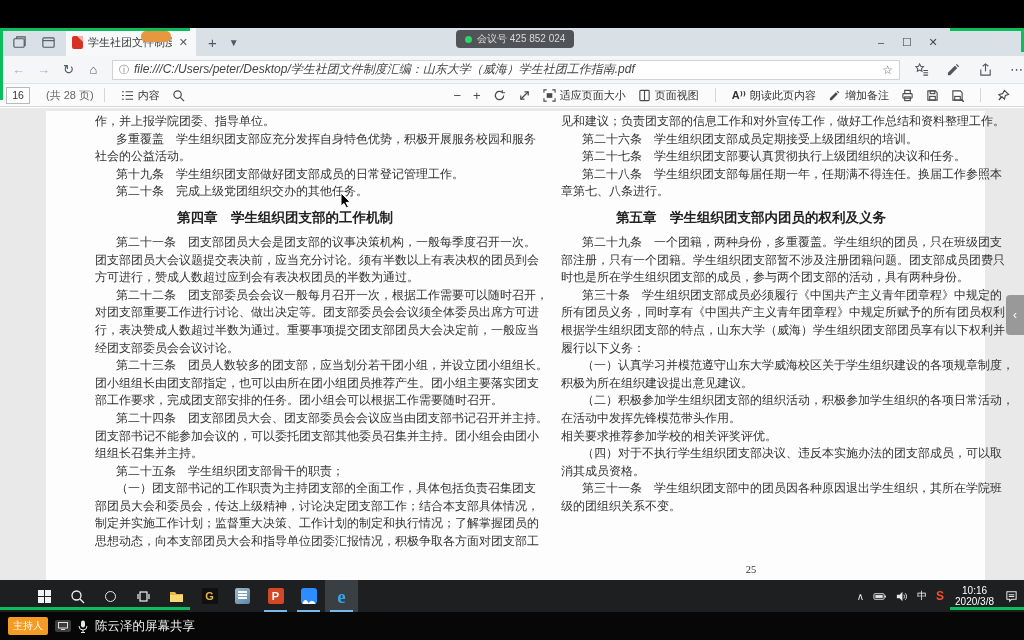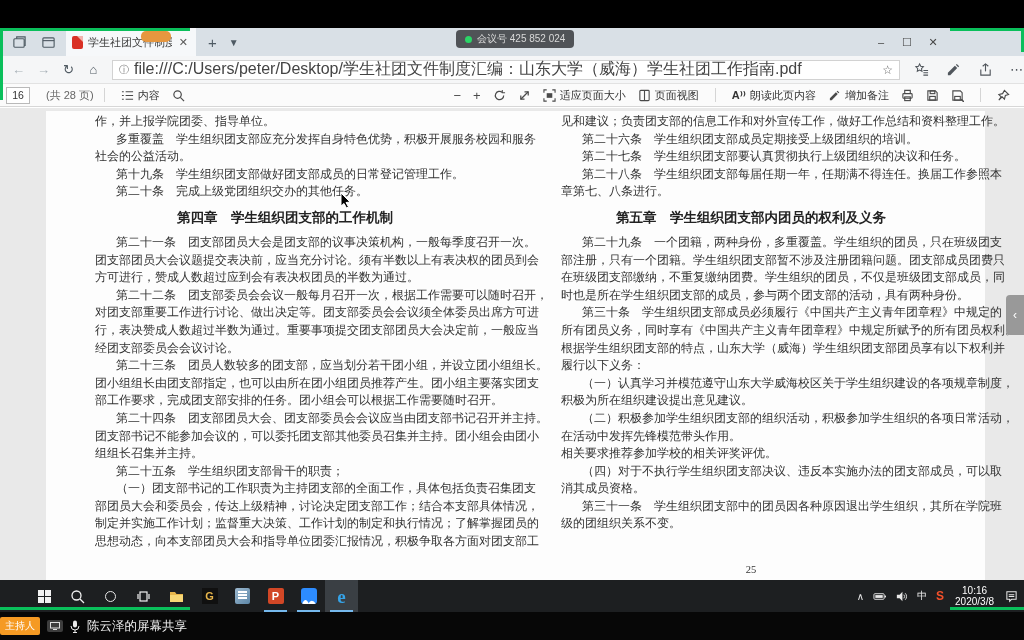--- a/index.html
+++ b/index.html
@@ -24,21 +24,21 @@
   .win-controls{position:absolute;right:78px;top:0;height:28px;display:flex;}
   .win-btn{width:26px;height:28px;display:flex;align-items:center;justify-content:center;
        font-size:11px;color:#474747;}
   
   .addrbar{height:28px;background:#f5f6f7;border-bottom:1px solid #e2e2e2;display:flex;align-items:center;padding-left:6px;}
   .nav-ic{width:25px;text-align:center;font-size:13px;color:#515b63;}
   .nav-ic.dis{color:#a7b0b7;}
   .addr-field{margin-left:6px;width:788px;height:20px;background:#fff;border:1px solid #d2d2d2;
        display:flex;align-items:center;padding:0 6px;gap:5px;}
   .info-ic{font-size:10px;color:#777;}
-  .url-text{font-size:16px;color:#444;white-space:nowrap;overflow:hidden;flex:1;}
+  .url-text{font-size:12px;color:#444;white-space:nowrap;overflow:hidden;flex:1;font-style:italic;}
   .star-ic{font-size:12px;color:#666;}
   .addr-actions{display:flex;align-items:center;gap:17px;margin-left:14px;color:#50565c;}
   .act-ic{width:15px;height:15px;}
   .dots{font-size:13px;color:#50565c;letter-spacing:1px;}
   
   .pdfbar{height:23px;background:#fbfbfb;border-bottom:1px solid #d7d7d7;display:flex;
        align-items:center;font-size:11px;color:#333;padding:0 8px 0 6px;}
   .pg-input{width:24px;height:17px;border:1px solid #b9b9b9;background:#fff;font-size:10.5px;
        text-align:center;color:#333;padding:0;font-family:inherit;}
   .pg-count{color:#666;margin-left:16px;}
@@ -85,21 +85,21 @@
   .sogou{color:#f4502a;font-weight:bold;font-size:12px;}
   .clock{text-align:center;font-size:10px;line-height:11.5px;color:#fff;margin:0 2px;}
   
   .meet-pill{position:absolute;left:456px;top:30px;height:18px;background:rgba(68,71,75,.92);
        border-radius:4px;display:flex;align-items:center;gap:5px;padding:0 9px;z-index:70;}
   .gdot{width:7px;height:7px;border-radius:50%;background:#2bd567;}
   .meet-pill span{font-size:10px;color:#d9d9d9;white-space:nowrap;}
   .orange-ind{position:absolute;left:141px;top:31px;width:30px;height:11px;background:#e6973f;
        border-radius:5px;z-index:65;}
   .share-bar{position:absolute;left:0;top:612px;width:100%;height:28px;background:#070707;
-       display:flex;align-items:center;gap:7px;padding-left:0;z-index:70;}
+       display:flex;align-items:center;gap:7px;padding-left:8px;z-index:70;}
   .host-badge{background:var(--host-badge-orange,#f59a23);color:#fff;font-size:10px;
        padding:2px 5px;border-radius:2px;}
   .share-chip{width:16px;height:12px;background:#3d3d3d;border-radius:2px;display:flex;
        align-items:center;justify-content:center;}
   .share-chip svg{width:10px;height:8px;color:#dedede;}
   .mic-ic{width:10px;height:13px;color:#e8e8e8;}
   .share-label{font-size:12.5px;color:#f0f0f0;}
   .gseg{position:absolute;background:var(--accent-green,#0abf5b);z-index:60;}
   .flyout{position:absolute;left:1006px;top:295px;width:18px;height:40px;background:#999;
        border-radius:4px 0 0 4px;display:flex;align-items:center;justify-content:center;z-index:40;}
@@ -317,21 +317,20 @@
   <div class="ln ind">第二十八条　学生组织团支部每届任期一年，任期满不得连任。换届工作参照本</div>
 
   <div class="ln">章第七、八条进行。</div>
 
   <div class="ln hd">第五章　学生组织团支部内团员的权利及义务</div>
 
   <div class="ln ind">第二十九条　一个团籍，两种身份，多重覆盖。学生组织的团员，只在班级团支</div>
 
   <div class="ln">部注册，只有一个团籍。学生组织团支部暂不涉及注册团籍问题。团支部成员团费只</div>
 
-  <div class="ln">在班级团支部缴纳，不重复缴纳团费。学生组织的团员，不仅是班级团支部成员，同</div>
 
   <div class="ln">时也是所在学生组织团支部的成员，参与两个团支部的活动，具有两种身份。</div>
 
   <div class="ln ind">第三十条　学生组织团支部成员必须履行《中国共产主义青年团章程》中规定的</div>
 
   <div class="ln">所有团员义务，同时享有《中国共产主义青年团章程》中规定所赋予的所有团员权利。</div>
 
   <div class="ln">根据学生组织团支部的特点，山东大学（威海）学生组织团支部团员享有以下权利并</div>
 
   <div class="ln">履行以下义务：</div>

